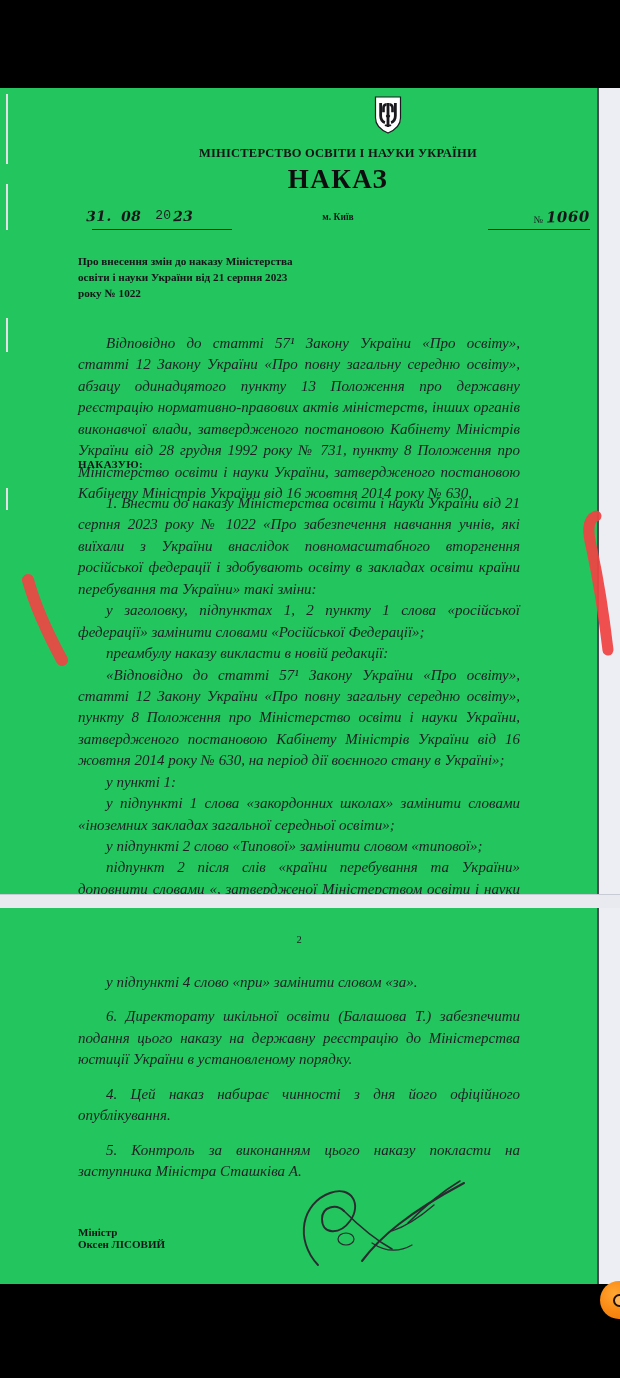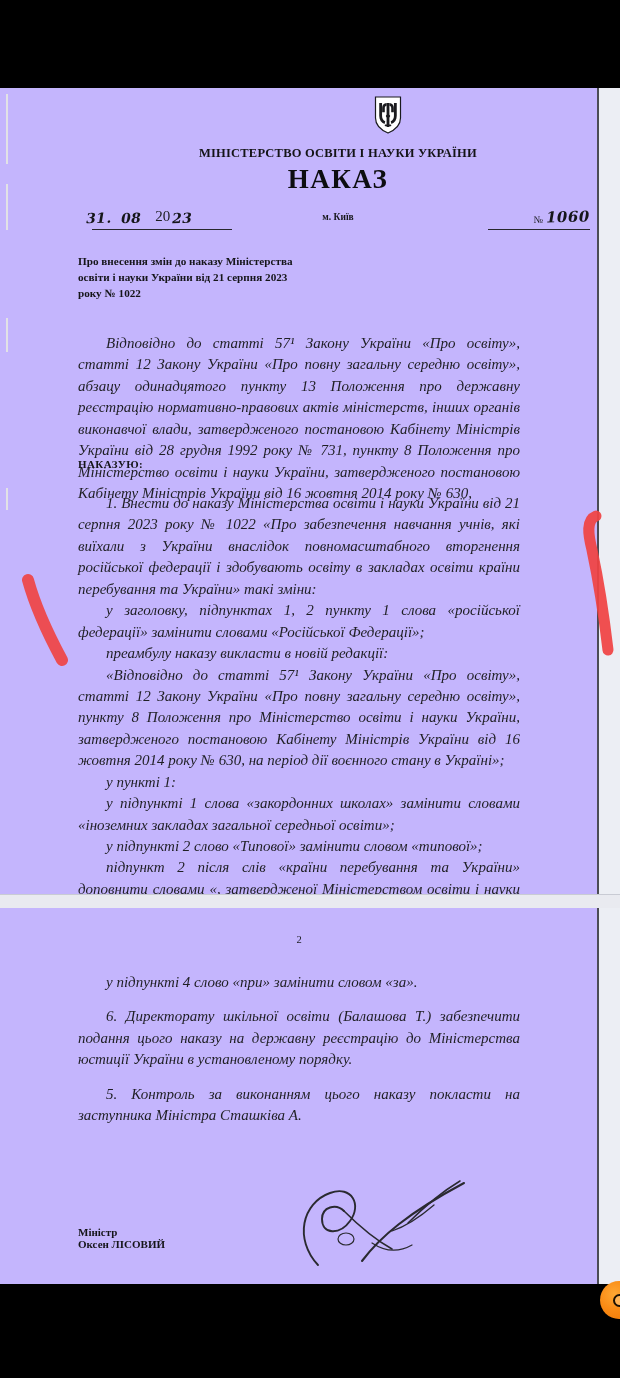--- a/index.html
+++ b/index.html
@@ -25,21 +25,21 @@
   .viewer-bottom-bar {
     position: absolute;
     left: 0; top: 1284px;
     width: 620px; height: 94px;
     background: #000000;
   }
 
   
   .page {
     position: absolute;
-    background: #c4b5fd;
+    background: #22c55e;
     overflow: hidden;
   }
   .page-1 {
     left: 0; top: 88px;
     width: 598px; height: 806px;
   }
   .page-gap {
     position: absolute;
     left: 0; top: 894px;
     width: 620px; height: 14px;
@@ -137,23 +137,24 @@
   }
   .date-rule {
     position: absolute;
     left: 6px;
     top: 21px;
     width: 140px;
     height: 1.3px;
     background: #27272c;
   }
   .small-pre {
-    font-size: 15px;
+    font-size: 13px;
     color: #1d1d22;
     padding-bottom: 1px;
+    font-family: Liberation Mono, monospace;
   }
   .city {
     position: absolute;
     left: 0; top: 4px;
     width: 520px;
     text-align: center;
     font-size: 9.5px;
     font-weight: bold;
     color: #17171b;
   }
@@ -368,20 +369,21 @@
 
 <div class="gutter gutter-2"></div>
 <div class="page page-2">
   <div class="doc-body">
 
     <div class="page-number">2</div>
 
     <div class="p2-body">
       <p class="para">у підпункті 4 слово «при» замінити словом «за».</p>
       <p class="para">6. Директорату шкільної освіти (Балашова Т.) забезпечити подання цього наказу на державну реєстрацію до Міністерства юстиції України в установленому порядку.</p>
+      <p class="para">4. Цей наказ набирає чинності з дня його офіційного опублікування.</p>
       <p class="para">5. Контроль за виконанням цього наказу покласти на заступника Міністра Сташківа А.</p>
     </div>
 
     <div class="signature">
       <svg viewBox="0 0 190 95" width="190" height="95" aria-hidden="true">
         <g fill="none" stroke="#2a2a30" stroke-linecap="round" stroke-linejoin="round">
           <path d="M30 92 C6 66 14 30 42 20 C64 12 74 32 62 48 C52 62 34 62 34 46 C34 34 48 30 56 38" stroke-width="1.9"></path>
           <path d="M56 38 C70 52 86 66 104 76" stroke-width="1.6"></path>
           <path d="M74 88 C92 64 120 40 176 10" stroke-width="2.1"></path>
           <path d="M120 50 C134 36 152 20 172 8" stroke-width="1.5"></path>

